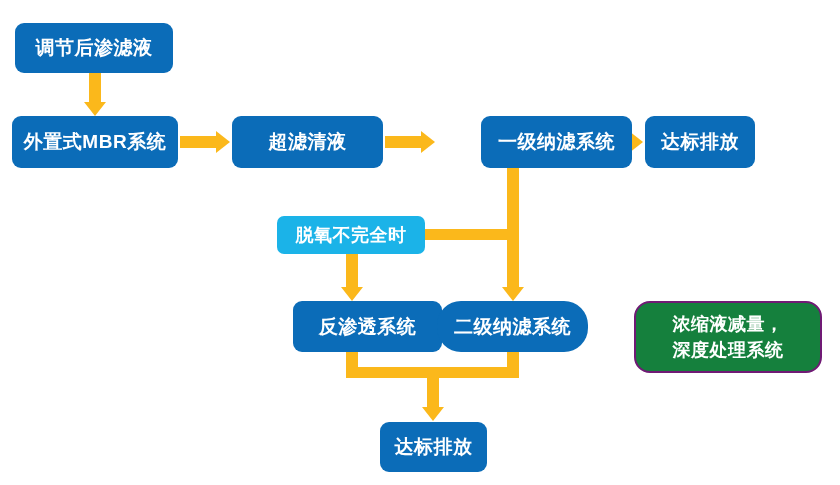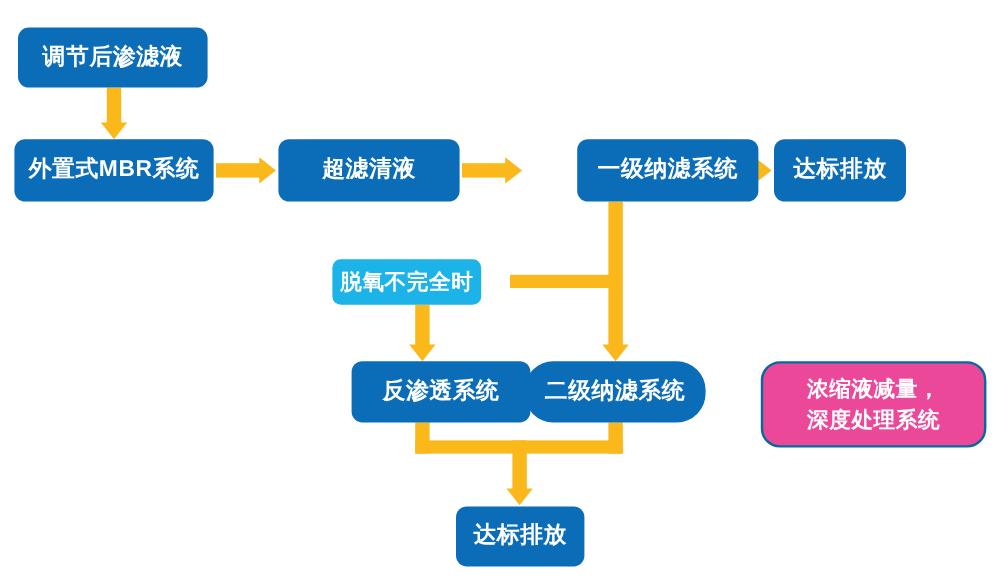--- a/index.html
+++ b/index.html
@@ -32,22 +32,22 @@
     background: #0B6CB8;
     border-radius: 9px;
     font-size: 19px;
   }
   .node-cyan {
     background: #1BB3E8;
     border-radius: 7px;
     font-size: 18px;
   }
   .node-green {
-    background: #ec4899;
-    border: 2px solid #0369a1;
+    background: #15803d;
+    border: 2px solid #701a75;
     border-radius: 16px;
     font-size: 18px;
     line-height: 1.45;
   }
   
   .seg {
     position: absolute;
     background: #FBB81B;
     z-index: 1;
   }
@@ -104,21 +104,21 @@
   <div class="node node-blue" style="left:15px; top:23px; width:158px; height:50px;">调节后渗滤液</div>
 
   <div class="node node-blue" style="left:12px; top:116px; width:166px; height:52px;">外置式MBR系统</div>
 
   <div class="node node-blue" style="left:232px; top:116px; width:151px; height:52px;">超滤清液</div>
 
   <div class="node node-blue" style="left:437px; top:116px; width:151px; height:52px;margin-left:44px;">一级纳滤系统</div>
 
   <div class="node node-blue" style="left:645px; top:116px; width:110px; height:52px;">达标排放</div>
 
-  <div class="node node-cyan" style="left:277px; top:216px; width:124px; height:38px;">脱氧不完全时</div>
+  <div class="node node-cyan" style="left:277px; top:216px; width:148px; height:38px;">脱氧不完全时</div>
 
   <div class="node node-blue" style="left:278px; top:301px; width:149px; height:51px;margin-left:15px;">反渗透系统</div>
 
   <div class="node node-blue" style="left:437px; top:301px; width:151px; height:51px;border-radius:24px;">二级纳滤系统</div>
 
   <div class="node node-blue" style="left:380px; top:422px; width:107px; height:50px;">达标排放</div>
 
   <div class="node node-green" style="left:634px; top:301px; width:188px; height:72px; white-space:pre-line;">浓缩液减量，
 深度处理系统</div>
 

